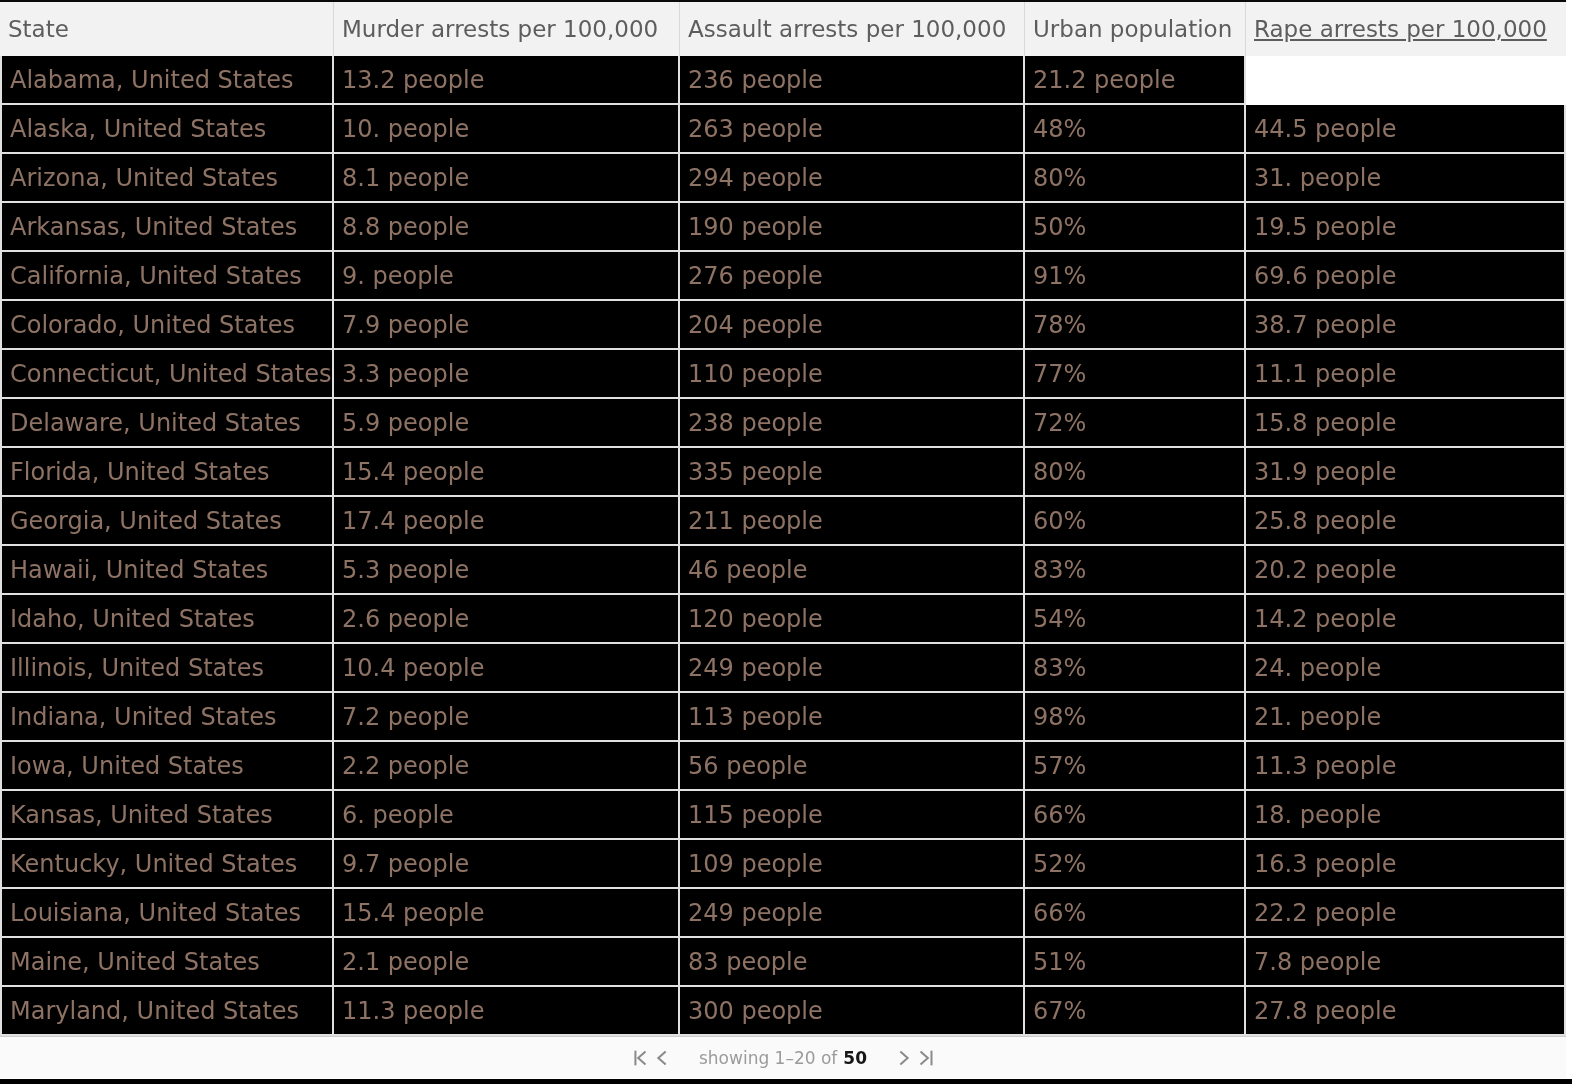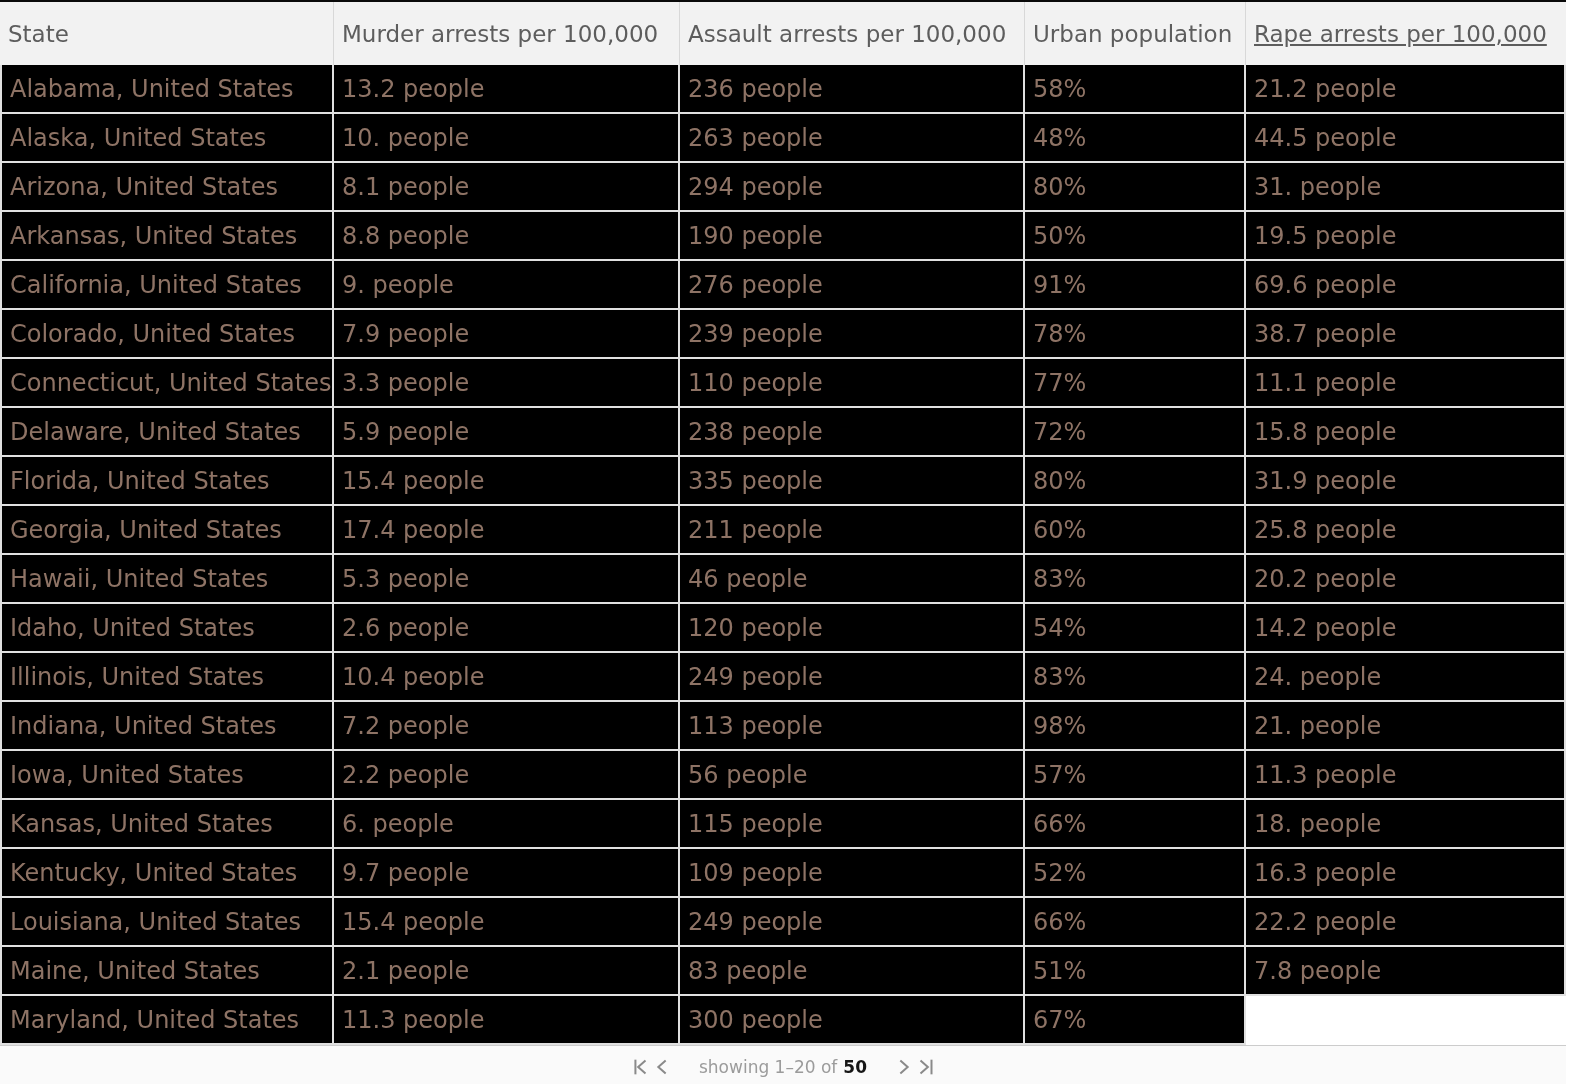--- a/index.html
+++ b/index.html
@@ -9,21 +9,21 @@
     font-family: "DejaVu Sans", "Liberation Sans", sans-serif;
     overflow: hidden;
   }
   .page { width: 1572px; height: 1084px; display: flex; flex-direction: column; }
   .table-wrap { width: 1566px; }
 
   
   .thead {
     display: grid;
     grid-template-columns: 334px 346px 345px 221px 320px;
-    height: 65px;
+    height: 56px;
     background: var(--header-bg, #f2f2f2);
     border-top: 2px solid #0a0a0a;
   }
   .th {
     display: flex; align-items: center;
     padding-left: 8px;
     font-size: 23px;
     color: var(--header-text, #5d5d5d);
     border-right: 1px solid #d8d8d8;
     white-space: nowrap; overflow: hidden;
@@ -80,21 +80,20 @@
         <div class="th">Murder arrests per 100,000</div>
         <div class="th">Assault arrests per 100,000</div>
         <div class="th">Urban population</div>
         <div class="th">Rape arrests per 100,000</div>
       </div>
     <div class="tbody">
         <div class="tr">
           <div class="td">Alabama, United States</div>
           <div class="td">13.2 people</div>
           <div class="td">236 people</div>
-          <div class="td">58%</div>
           <div class="td">21.2 people</div>
         </div>
         <div class="tr">
           <div class="td">Alaska, United States</div>
           <div class="td">10. people</div>
           <div class="td">263 people</div>
           <div class="td">48%</div>
           <div class="td">44.5 people</div>
         </div>
         <div class="tr">
@@ -114,21 +113,21 @@
         <div class="tr">
           <div class="td">California, United States</div>
           <div class="td">9. people</div>
           <div class="td">276 people</div>
           <div class="td">91%</div>
           <div class="td">69.6 people</div>
         </div>
         <div class="tr">
           <div class="td">Colorado, United States</div>
           <div class="td">7.9 people</div>
-          <div class="td">239 people</div>
+          <div class="td">204 people</div>
           <div class="td">78%</div>
           <div class="td">38.7 people</div>
         </div>
         <div class="tr">
           <div class="td">Connecticut, United States</div>
           <div class="td">3.3 people</div>
           <div class="td">110 people</div>
           <div class="td">77%</div>
           <div class="td">11.1 people</div>
         </div>
@@ -214,20 +213,21 @@
           <div class="td">2.1 people</div>
           <div class="td">83 people</div>
           <div class="td">51%</div>
           <div class="td">7.8 people</div>
         </div>
         <div class="tr">
           <div class="td">Maryland, United States</div>
           <div class="td">11.3 people</div>
           <div class="td">300 people</div>
           <div class="td">67%</div>
+          <div class="td">27.8 people</div>
         </div>
       </div>
     <div class="footer">
       <svg class="pg-icon" width="22" height="22" viewBox="0 0 24 24">
         <path d="M7 4 V20"></path>
           <path d="M18 5 L10 12 L18 19"></path>
       </svg>
       <svg class="pg-icon" width="22" height="22" viewBox="0 0 24 24">
         <path d="M16 5 L8 12 L16 19"></path>
       </svg>

